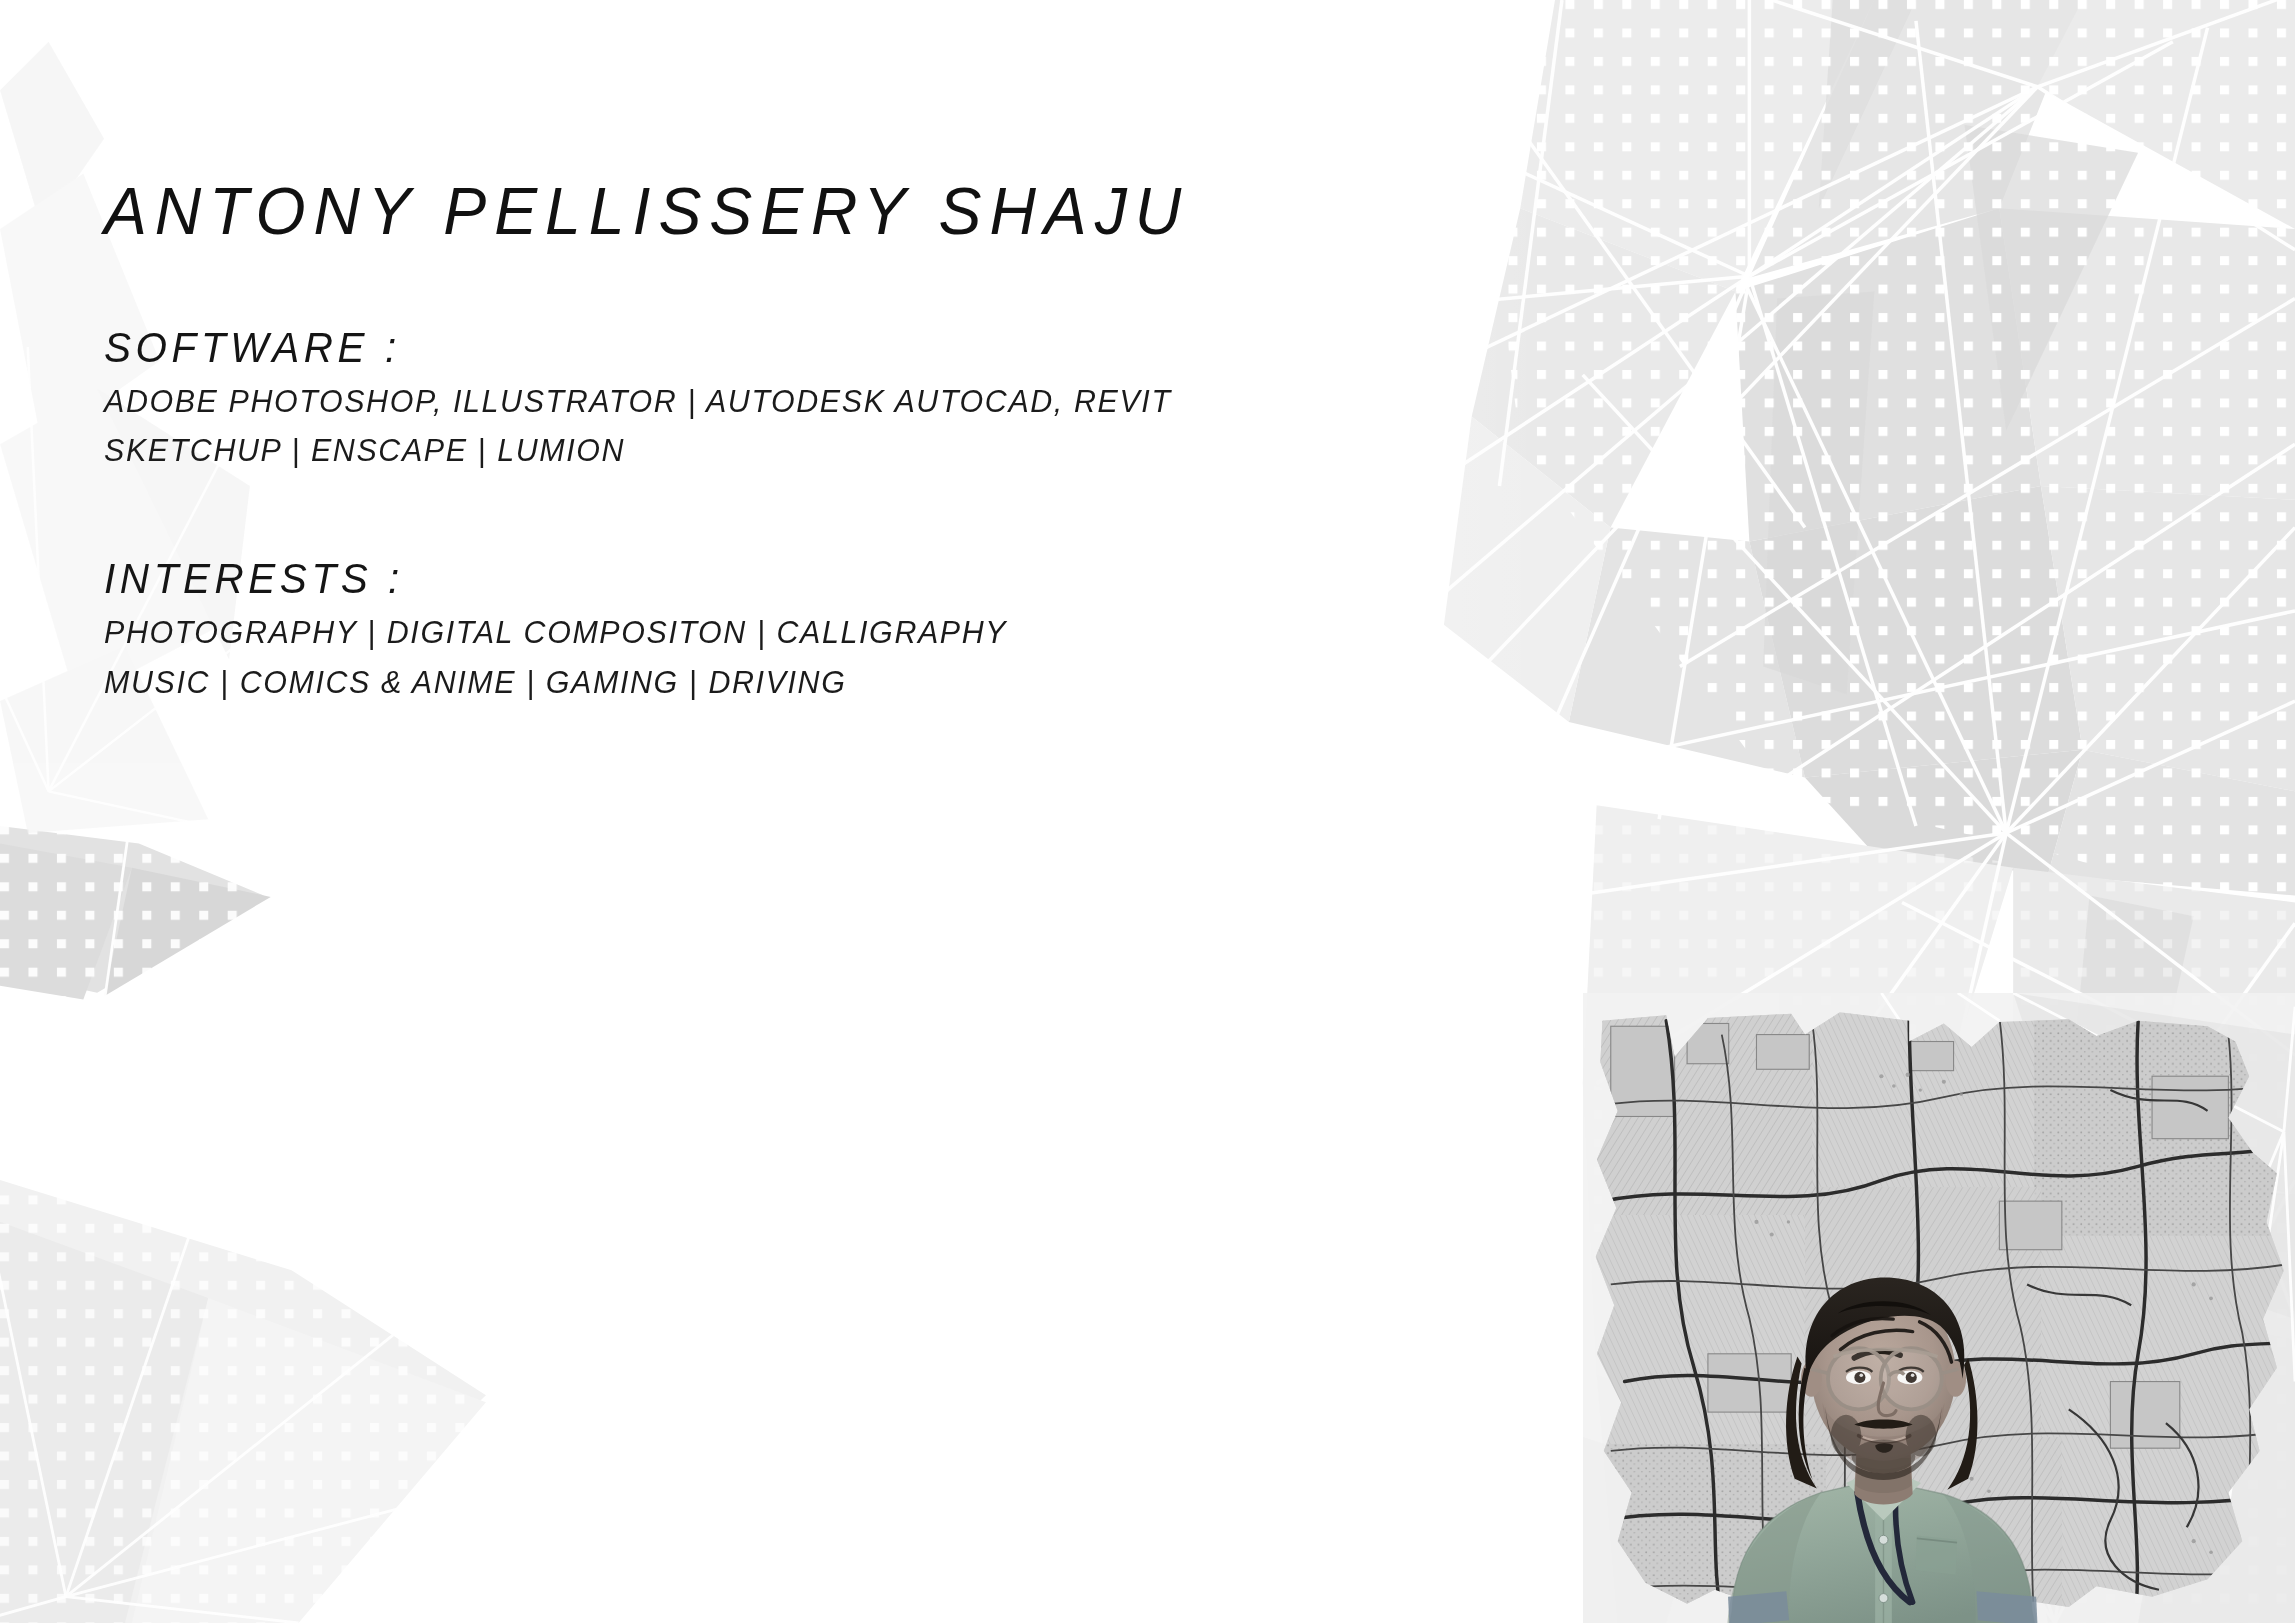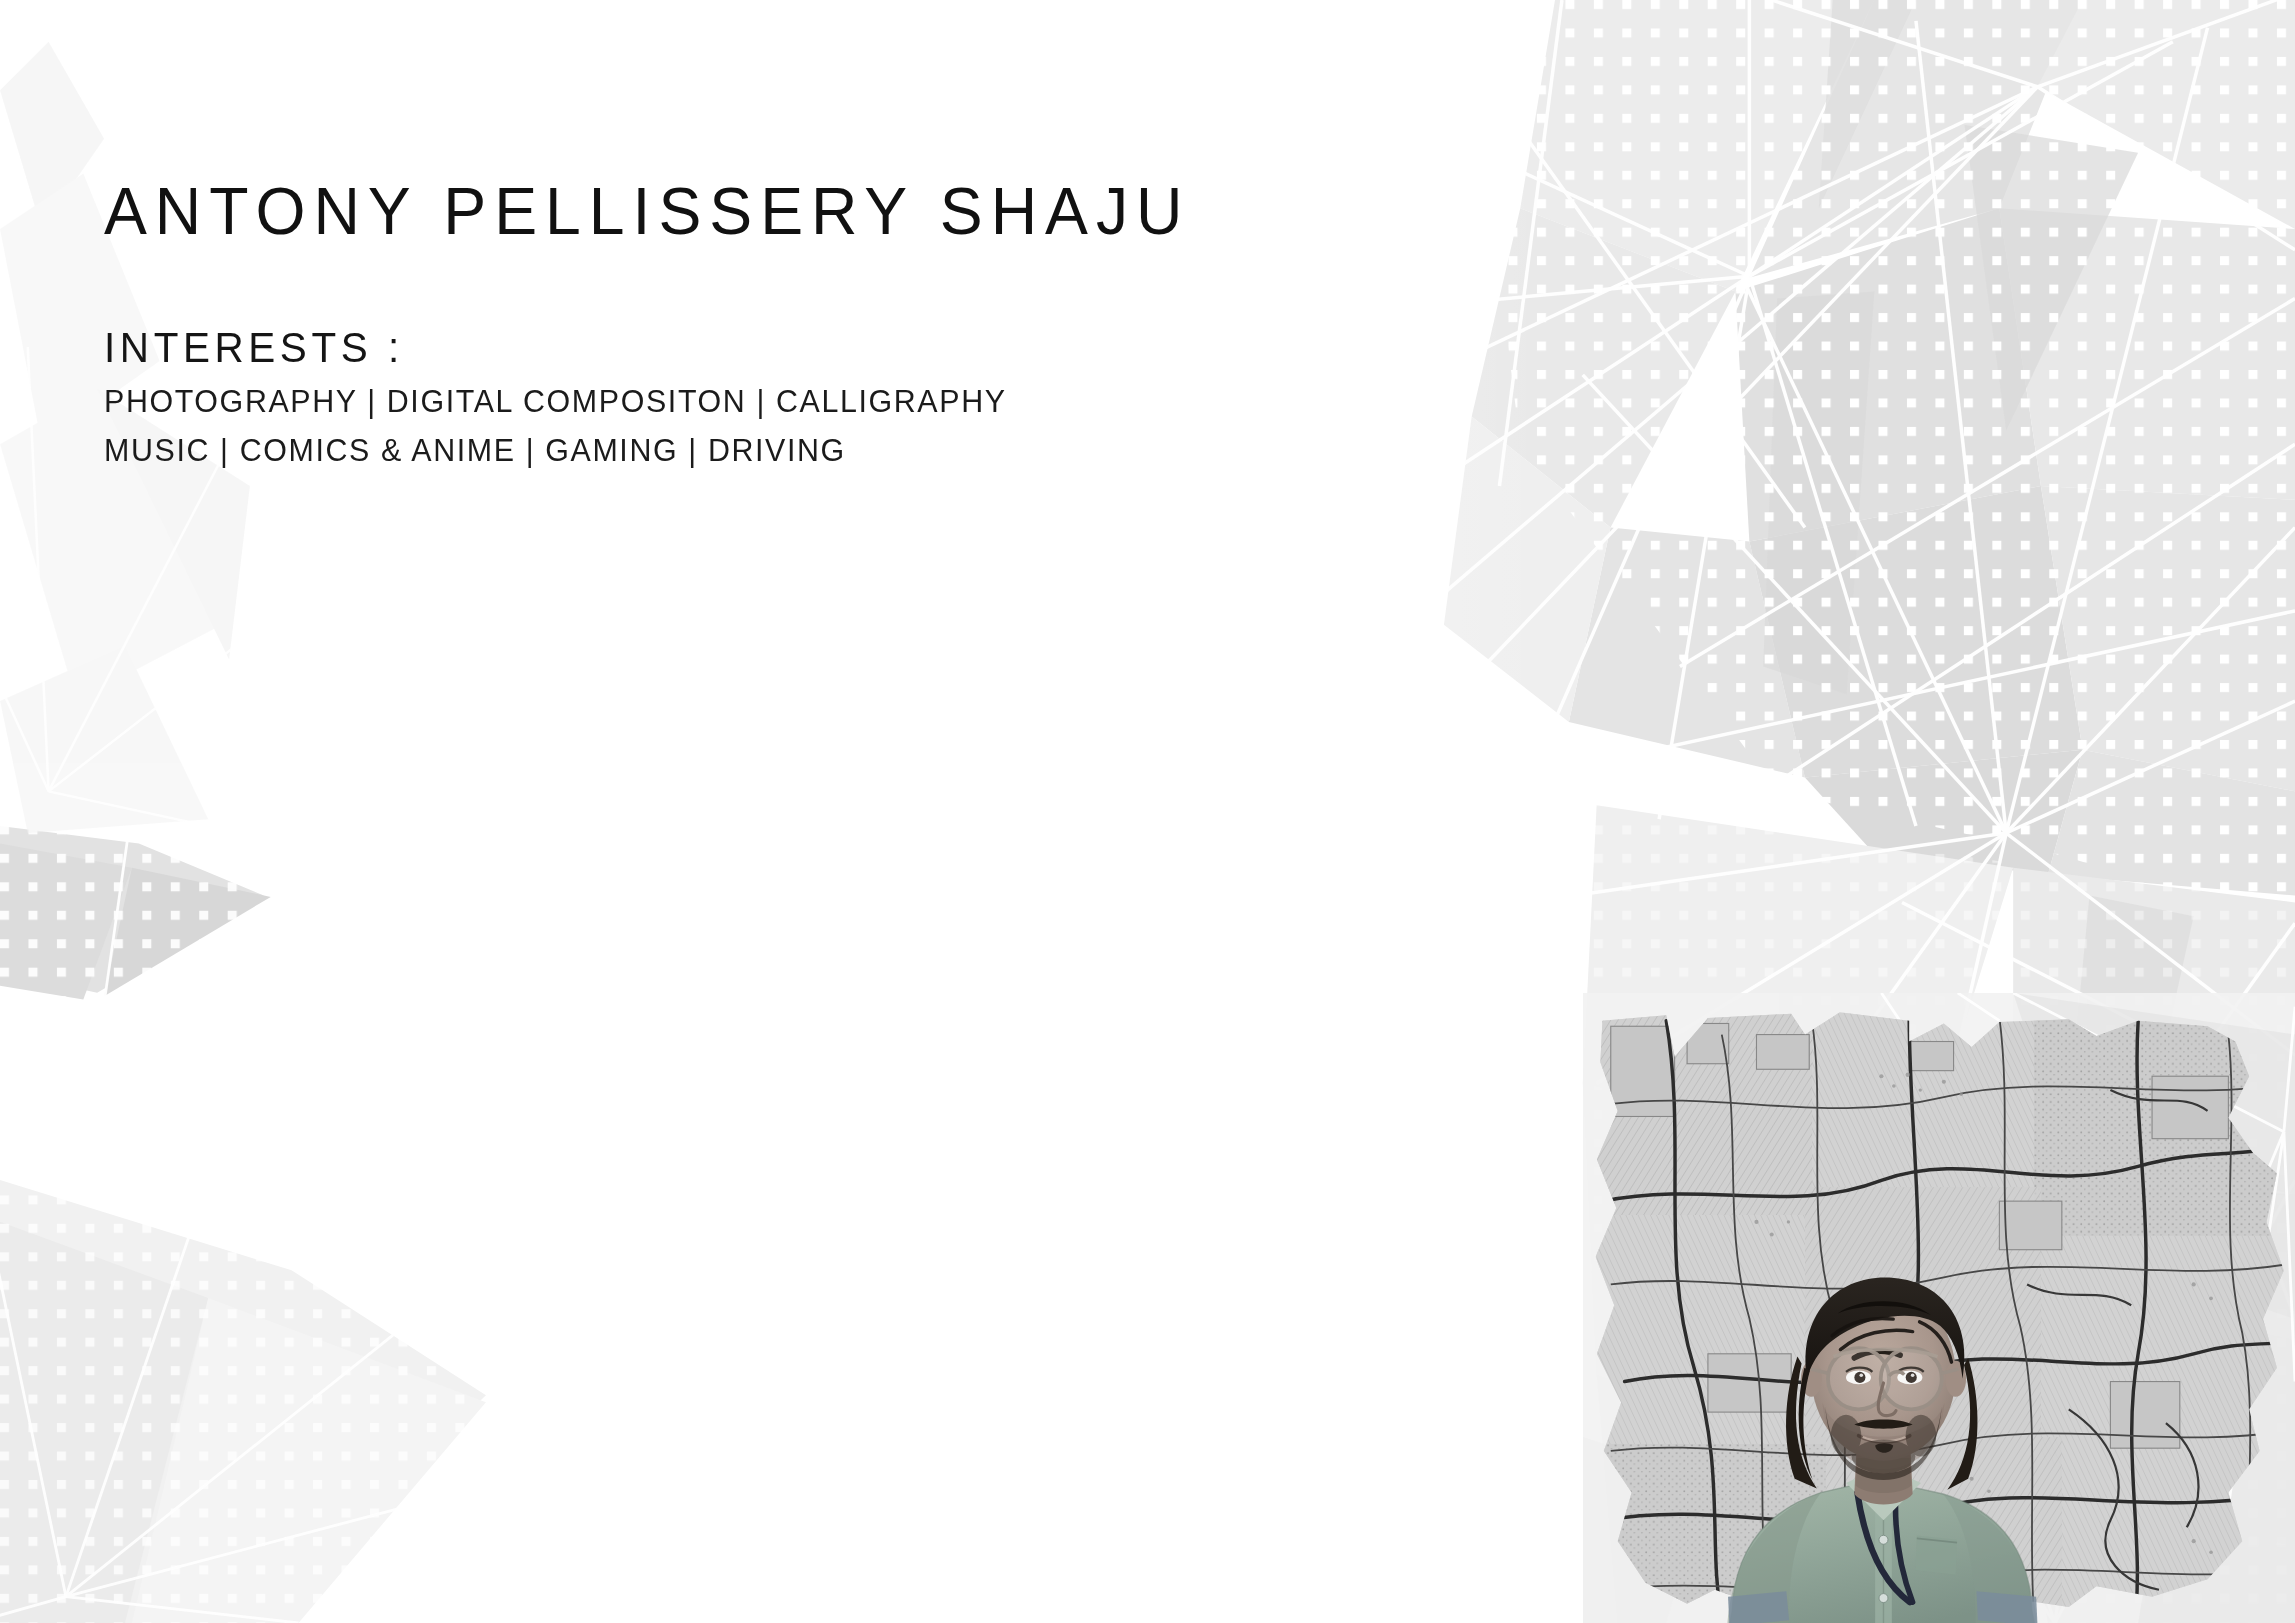--- a/index.html
+++ b/index.html
@@ -18,20 +18,21 @@
   
   .bg-layer{position:absolute;inset:0;pointer-events:none;}
   .bg-layer svg{display:block;width:100%;height:100%;}
 
   
   .content{
     position:absolute;
     left:104px; top:0;
     width:1389px;
     z-index:6;
+    font-style:italic;
   }
 
   .name-title{
     font-family:"Liberation Sans", sans-serif;
     font-size:67px;
     font-weight:300;
     letter-spacing:8.3px;
     color:#111111;
     margin:0;
     padding-top:177px;
@@ -498,20 +499,25 @@
         <path d="M146,182 C152,178 166,178 172,182 C170,196 148,196 146,182 Z" fill="#1b1611" opacity="0.8"></path>
       </g>
     </svg>
   </div>
 
   <div class="content">
 
     <h1 class="name-title">ANTONY PELLISSERY SHAJU</h1>
 
 
+    <div class="section sec-software">
+      <div class="sec-heading">SOFTWARE :</div>
+      <div class="sec-line">ADOBE PHOTOSHOP, ILLUSTRATOR  |  AUTODESK AUTOCAD, REVIT</div>
+      <div class="sec-line">SKETCHUP  |  ENSCAPE  |  LUMION</div>
+    </div>
 
     <div class="section sec-interests">
       <div class="sec-heading">INTERESTS :</div>
       <div class="sec-line">PHOTOGRAPHY  |  DIGITAL COMPOSITON  |  CALLIGRAPHY</div>
       <div class="sec-line">MUSIC  |  COMICS &amp; ANIME  |  GAMING |  DRIVING</div>
     </div>
   </div>
 
 
 </div>

